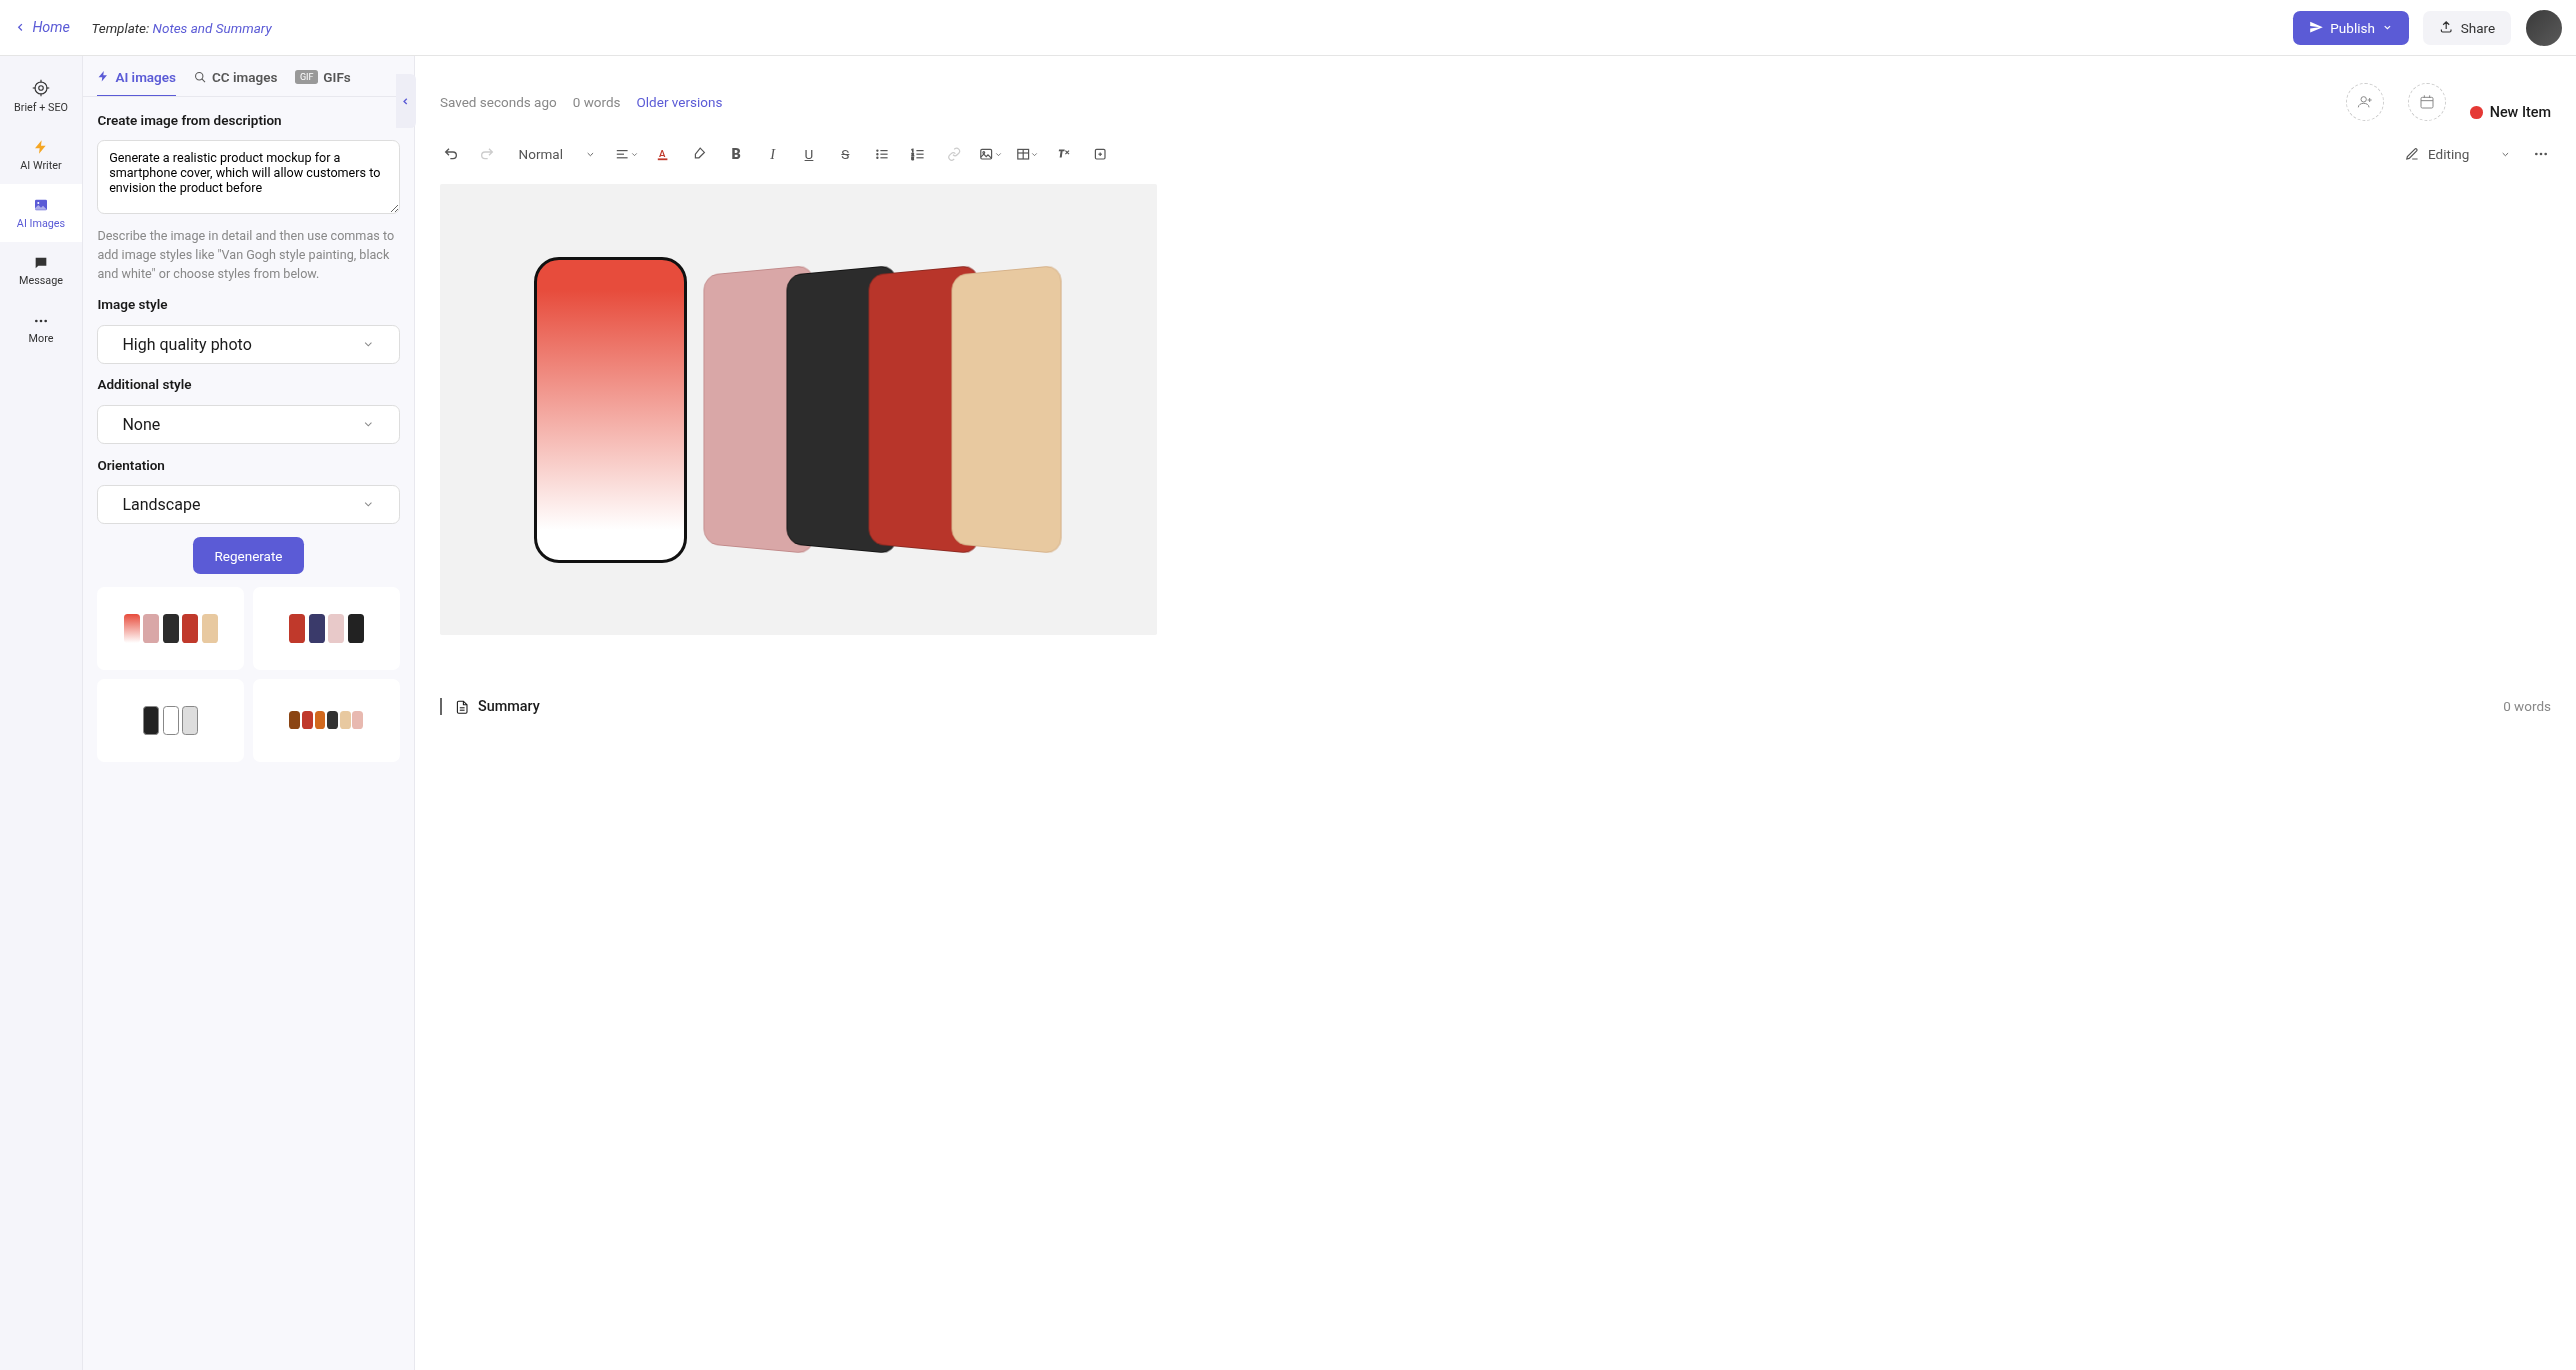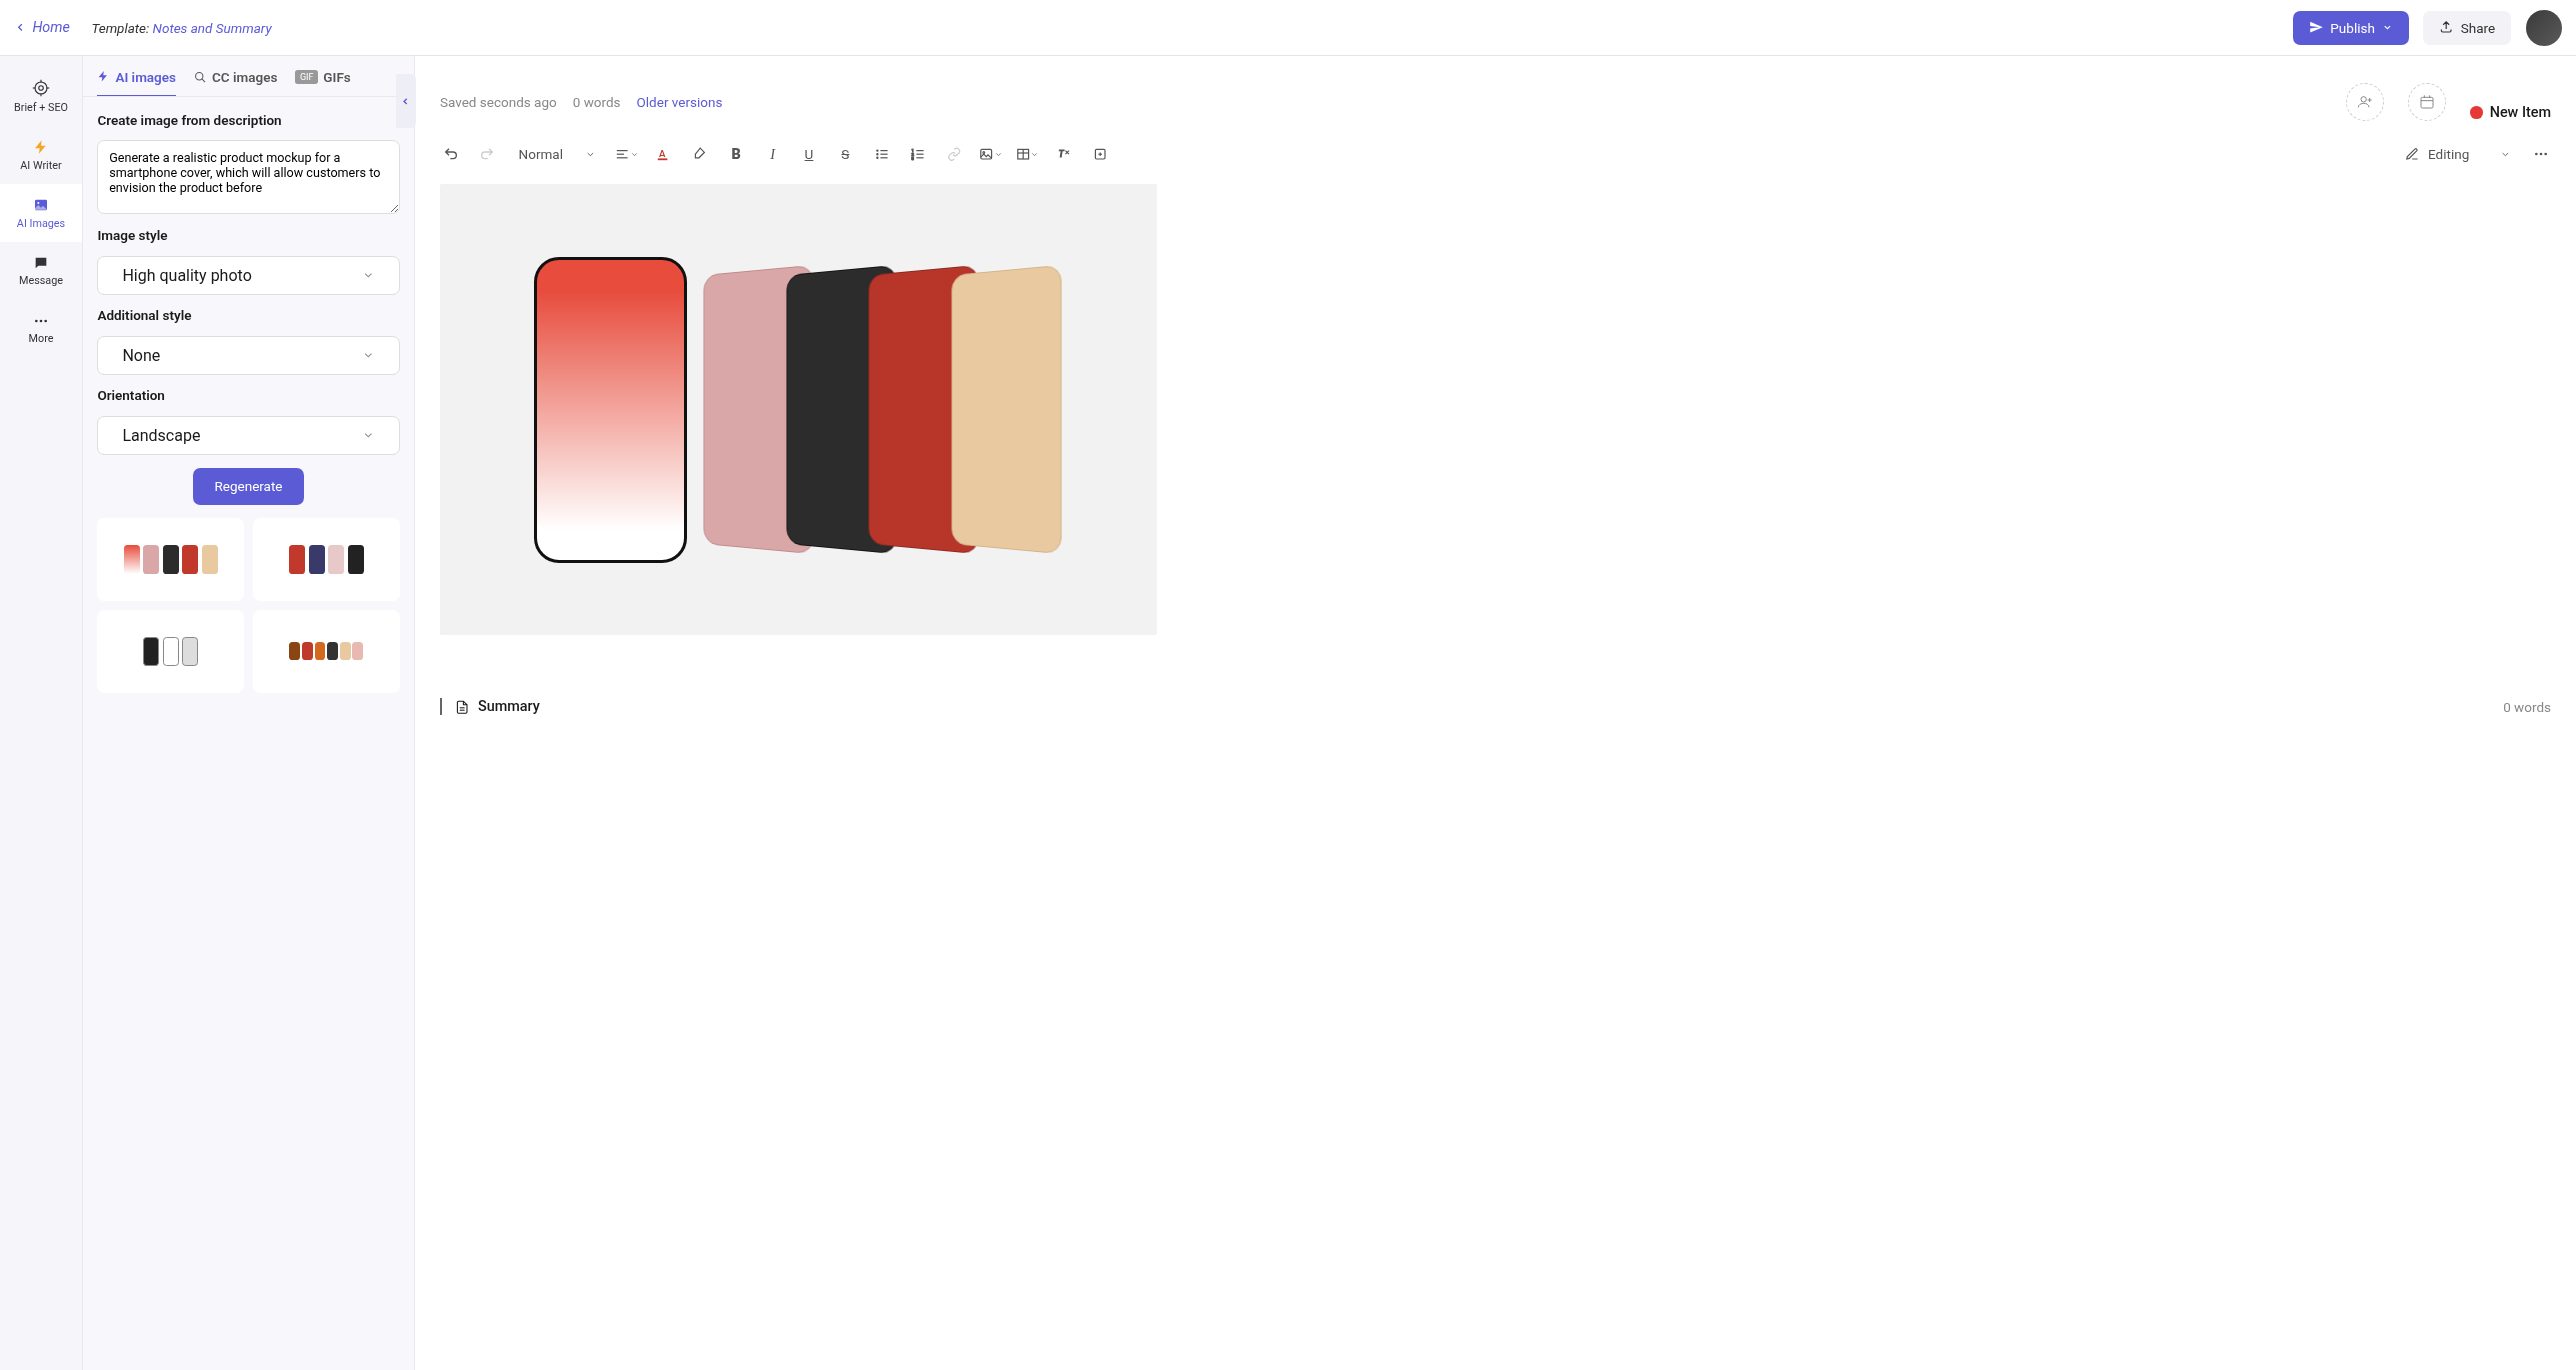--- a/index.html
+++ b/index.html
@@ -60,21 +60,21 @@
 .tsel { display: flex; align-items: center; gap: 21.6px; padding: 5.4px 10.8px; cursor: pointer; font-size: 13.5px; }
 .spacer { flex: 1; }
 .editing-drop { display: flex; align-items: center; gap: 9px; font-size: 13.5px; cursor: pointer; padding: 5.4px 9px; }
 
 
 .doc-area { padding: 0 25px 36px; }
 .big-image { width: 717px; height: 451px; background: #f2f2f2; border-radius: 1.8px; display: flex; align-items: center; justify-content: center; gap: 10.8px; padding: 36px; }
 .phone-case { border-radius: 16px; position: relative; }
 .pc-lg { width: 153px; height: 306px; }
 .pc-md { width: 117px; height: 279px; }
-.summary-row { display: flex; align-items: flex-end; justify-content: space-between; margin-top: 63px; border-left: 2.7px solid #666; padding-left: 12.6px; }
+.summary-row { display: flex; align-items: flex-start; justify-content: space-between; margin-top: 63px; border-left: 2.7px solid #666; padding-left: 12.6px; }
 .summary-left { display: flex; align-items: center; gap: 9px; font-size: 14.4px; font-weight: 500; }
 .word-count { color: #888; font-size: 13.5px; }
 .placeholder-text { color: #aaa; font-style: italic; font-size: 14.4px; margin-top: 25px; padding-left: 3.6px; }
 
 svg { display: block; }
 </style>
 </head>
 <body>
 
 <div class="app">
@@ -188,20 +188,21 @@
         </div>
         <div class="panel-tab">
           <span class="gif-badge">GIF</span>
           <span>GIFs</span>
         </div>
       </div>
 
       <div class="panel-body">
         <div class="field-label">Create image from description</div>
         <textarea class="textarea" style="">Generate a realistic product mockup for a smartphone cover, which will allow customers to envision the product before</textarea>
+        <div class="hint-text">Describe the image in detail and then use commas to add image styles like "Van Gogh style painting, black and white" or choose styles from below.</div>
 
         <div class="field-label">Image style</div>
         <div class="select">
           <span>High quality photo</span>
           <svg width="12.6" height="12.6" viewBox="0 0 24 24" fill="none" stroke="#888" stroke-width="2">
               <polyline points="6 9 12 15 18 9"></polyline>
             </svg>
         </div>
 
         <div class="field-label">Additional style</div>

